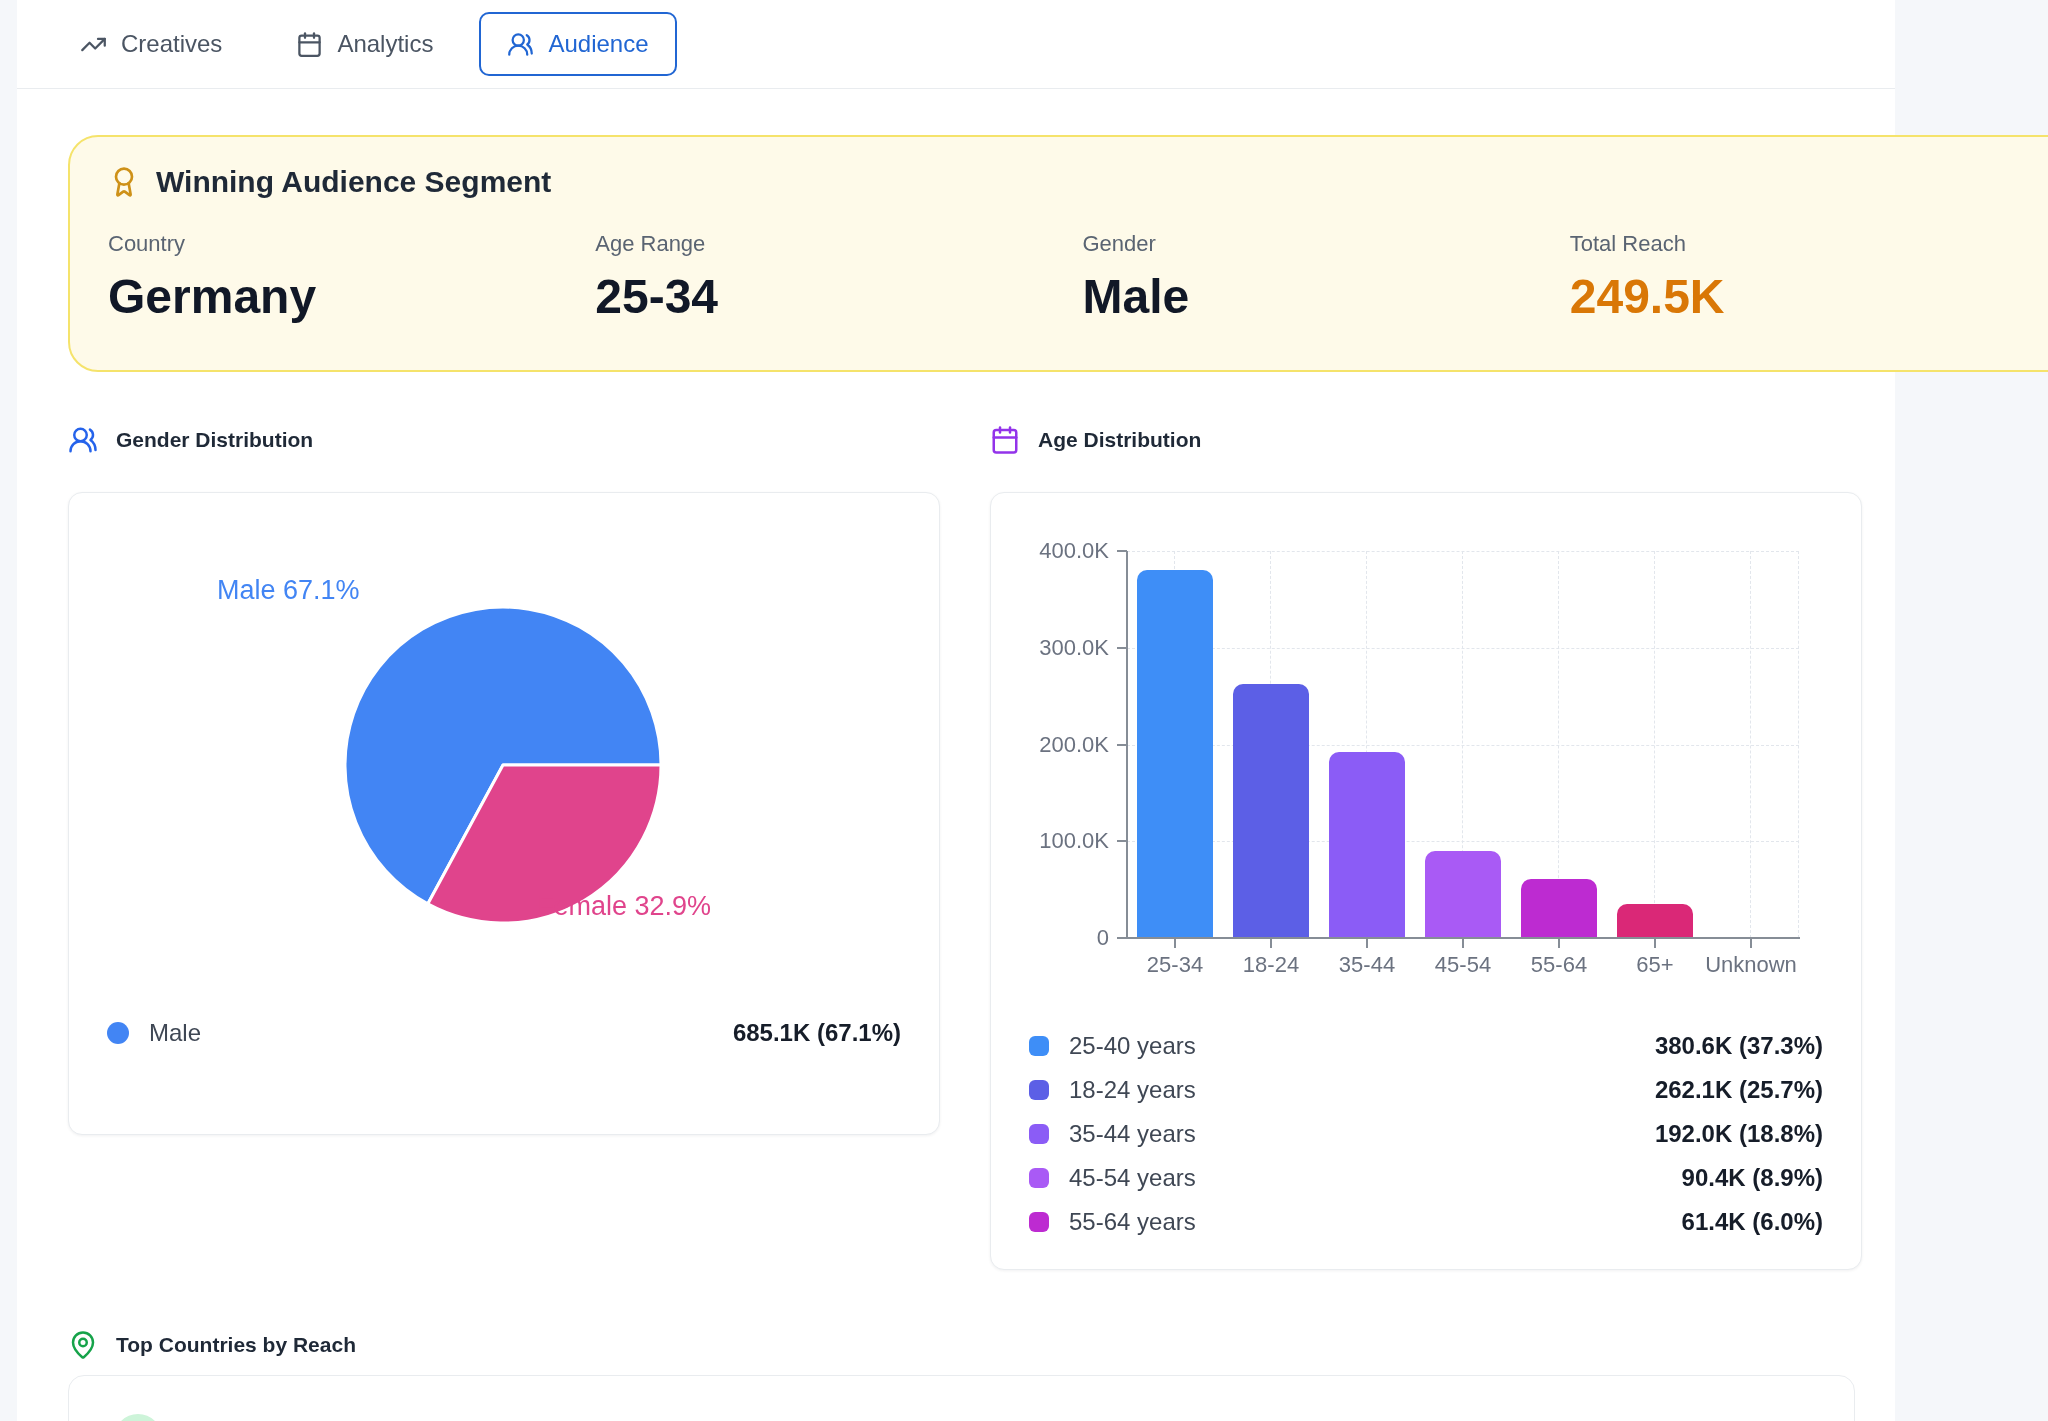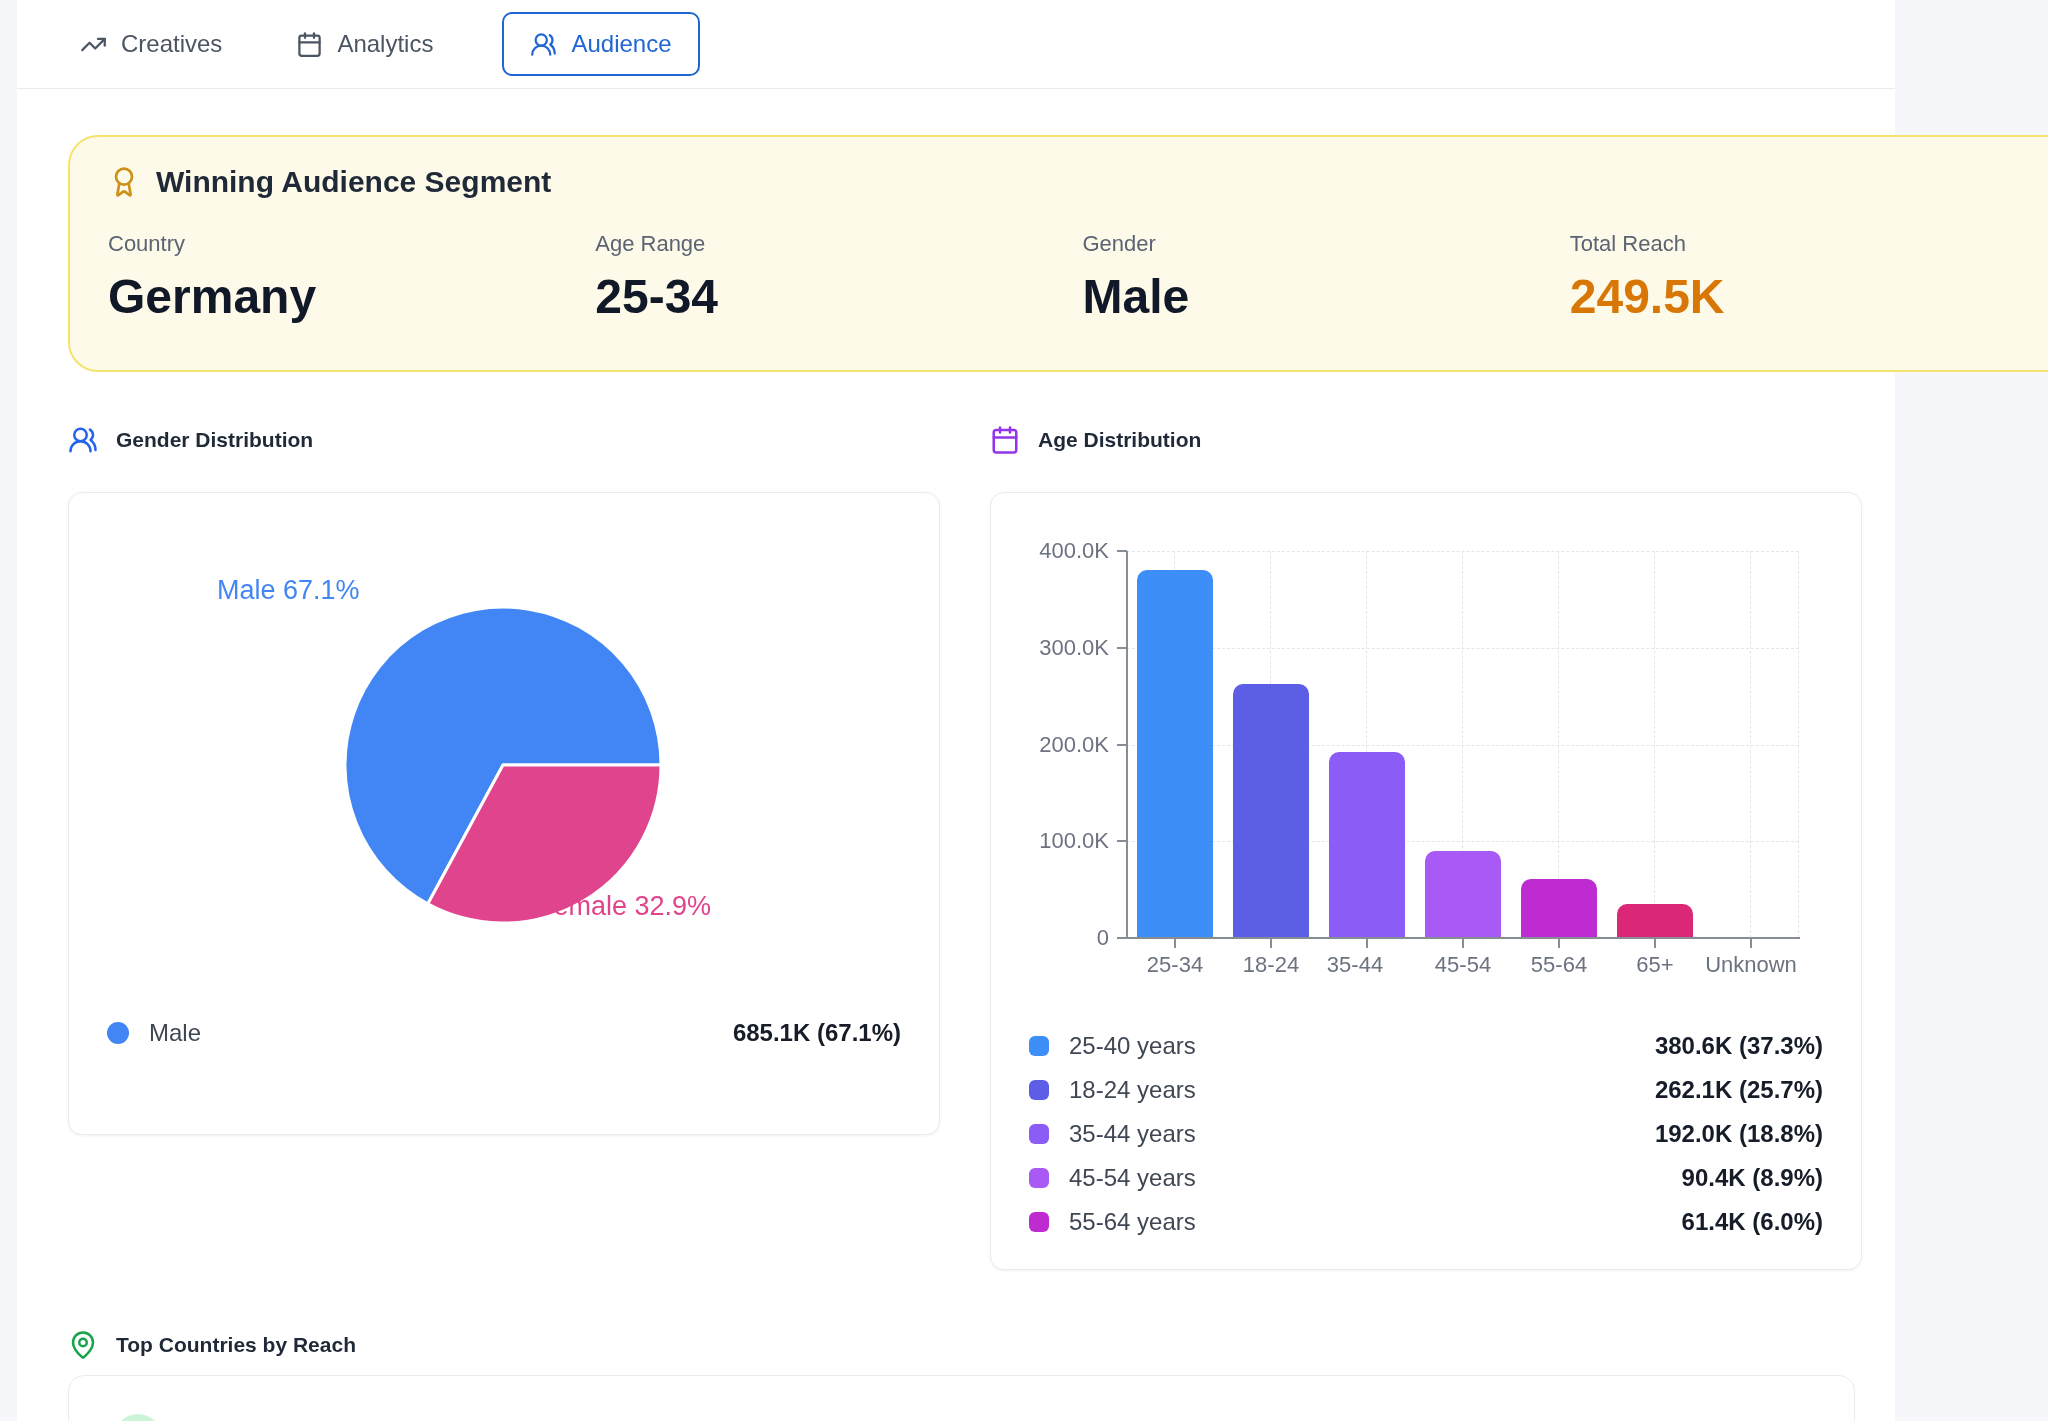--- a/index.html
+++ b/index.html
@@ -89,21 +89,21 @@
       </div>
       <div class="tab">
         <svg viewBox="0 0 24 24">
           <path d="M8 2v4"></path>
             <path d="M16 2v4"></path>
             <rect x="3" y="4" width="18" height="18" rx="2"></rect>
             <path d="M3 10h18"></path>
         </svg>
         <span>Analytics</span>
       </div>
-      <div class="tab" id="tab-active" style="color: rgb(33, 102, 211); border-color: rgb(33, 102, 211); margin-left: 23px;">
+      <div class="tab" id="tab-active" style="color: rgb(33, 102, 211); border-color: rgb(33, 102, 211);">
         <svg viewBox="0 0 24 24">
           <path d="M18 21a8 8 0 0 0-16 0"></path>
             <circle cx="10" cy="8" r="5"></circle>
           <path d="M22 20c0-3.37-2-6.5-4-8a5 5 0 0 0-.45-8.3"></path>
         </svg>
         <span>Audience</span>
       </div>
     </div>
 
     <div class="segment-card" style="background-color: rgb(254, 250, 233); border-color: rgb(245, 227, 107);">
@@ -199,21 +199,21 @@
           <div class="bar" style="left: 434px; top: 358px; width: 76px; height: 87px; background: rgb(169, 90, 245);"></div>
           <div class="bar" style="left: 530px; top: 386px; width: 76px; height: 59px; background: rgb(189, 43, 209);"></div>
           <div class="bar" style="left: 626px; top: 411px; width: 76px; height: 34px; background: rgb(218, 40, 119);"></div>
           <div class="axis" style="left: 135px; top: 58px; width: 2px; height: 387px;"></div>
           <div class="axis" style="left: 135px; top: 444px; width: 674px; height: 2px;"></div>
           <div class="tick" style="left: 183px; top: 446px; width: 2px; height: 9px;"></div>
           <div class="x-tick-label" style="left: 119px; top: 459px;">25-34</div>
           <div class="tick" style="left: 279px; top: 446px; width: 2px; height: 9px;"></div>
           <div class="x-tick-label" style="left: 215px; top: 459px;">18-24</div>
           <div class="tick" style="left: 375px; top: 446px; width: 2px; height: 9px;"></div>
-          <div class="x-tick-label" style="left: 299px; top: 459px;">35-44</div>
+          <div class="x-tick-label" style="left: 311px; top: 459px;">35-44</div>
           <div class="tick" style="left: 471px; top: 446px; width: 2px; height: 9px;"></div>
           <div class="x-tick-label" style="left: 407px; top: 459px;">45-54</div>
           <div class="tick" style="left: 567px; top: 446px; width: 2px; height: 9px;"></div>
           <div class="x-tick-label" style="left: 503px; top: 459px;">55-64</div>
           <div class="tick" style="left: 663px; top: 446px; width: 2px; height: 9px;"></div>
           <div class="x-tick-label" style="left: 599px; top: 459px;">65+</div>
           <div class="tick" style="left: 759px; top: 446px; width: 2px; height: 9px;"></div>
           <div class="x-tick-label" style="left: 695px; top: 459px;">Unknown</div>
         </div>
       <div class="legend">

